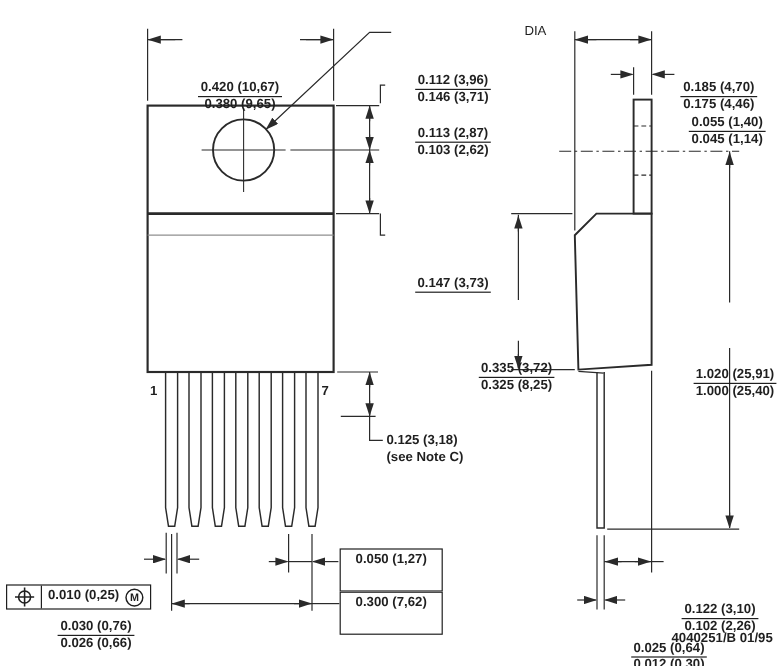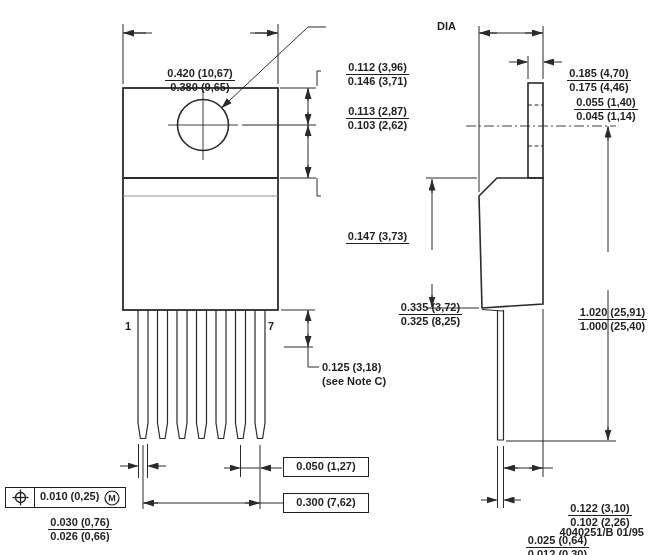--- a/index.html
+++ b/index.html
@@ -3,24 +3,24 @@
 <meta charset="utf-8">
 <style>
   html,body{margin:0;padding:0;background:#fff;}
   #stage{position:relative;width:650px;height:555px;background:#ffffff;overflow:hidden;
          font-family:"Liberation Sans", sans-serif;}
   #linework{position:absolute;left:0;top:0;}
   .frac{position:absolute;text-align:center;font-weight:bold;font-size:11px;line-height:13px;color:#1f1f1f;margin-top:48px;}
   .frac .top{display:inline-block;border-bottom:1.8px solid #1f1f1f;padding:0 2px;}
   .frac .bot{display:block;}
   .plain-label{position:absolute;font-weight:bold;font-size:11px;line-height:13.5px;color:#1f1f1f;}
-  .box-dim{position:absolute;box-sizing:border-box;width:86px;height:20px;border:1.6px solid #1f1f1f;
+  .box-dim{position:absolute;box-sizing:border-box;width:86px;height:36px;border:1.6px solid #1f1f1f;
            text-align:center;font-weight:bold;font-size:11px;line-height:17px;color:#1f1f1f;background:#fff;}
   .pin-num{position:absolute;font-weight:bold;font-size:11px;color:#1f1f1f;}
-  .suffix{position:absolute;font-weight:bold;font-size:11px;color:#1f1f1f;}
+  .suffix{position:absolute;font-weight:normal;font-size:11px;color:#1f1f1f;}
   #fcf{position:absolute;left:5px;top:487px;height:21px;box-sizing:border-box;border:1.6px solid #1f1f1f;
        display:flex;align-items:center;background:#fff;}
   #fcf .cell-sym{width:28px;align-self:stretch;border-right:1.6px solid #1f1f1f;display:flex;align-items:center;justify-content:center;}
   #fcf .cell-val{display:flex;align-items:flex-start;padding:0 5px;font-weight:bold;font-size:11px;color:#1f1f1f;}
   #fcf .cell-val .mmc{margin-left:5px;display:flex;align-items:center;}
   #footer-code{position:absolute;left:540px;top:526px;width:104px;text-align:right;
                font-weight:bold;font-size:11px;color:#1f1f1f;}
 </style>
 </head>
 <body>

